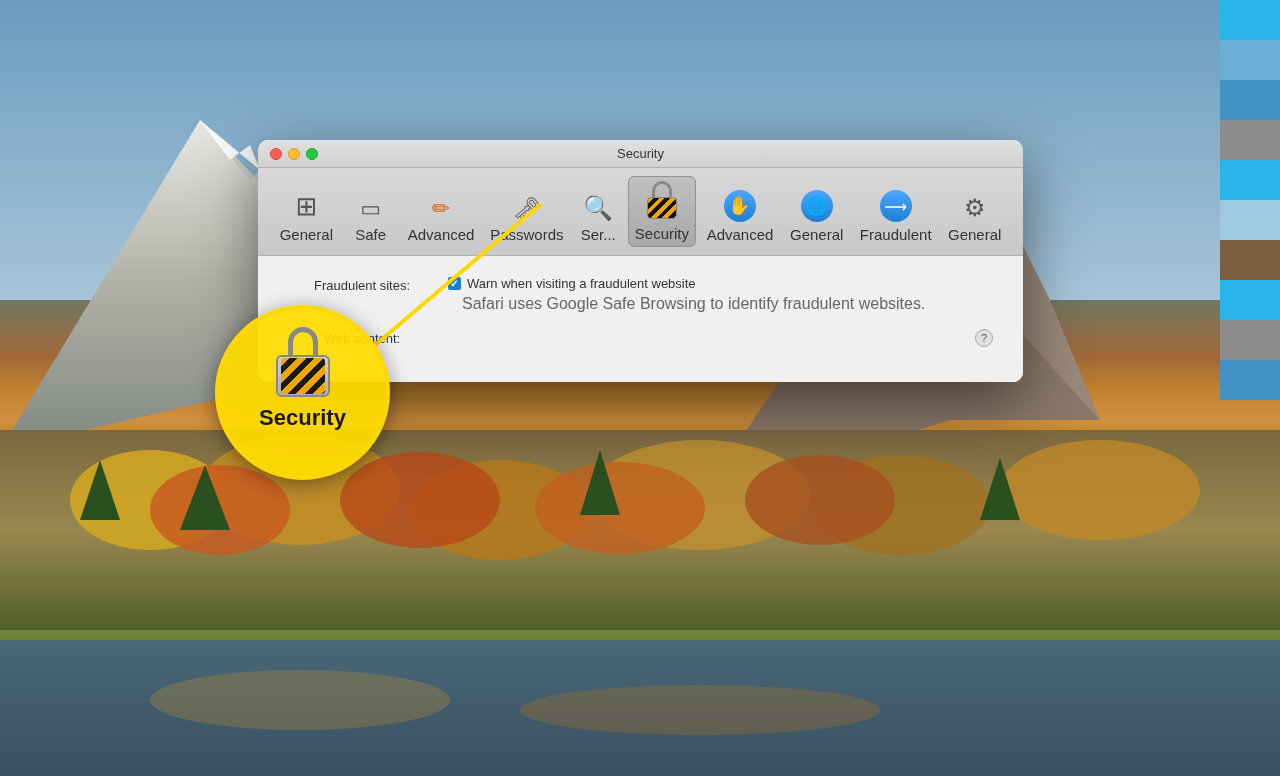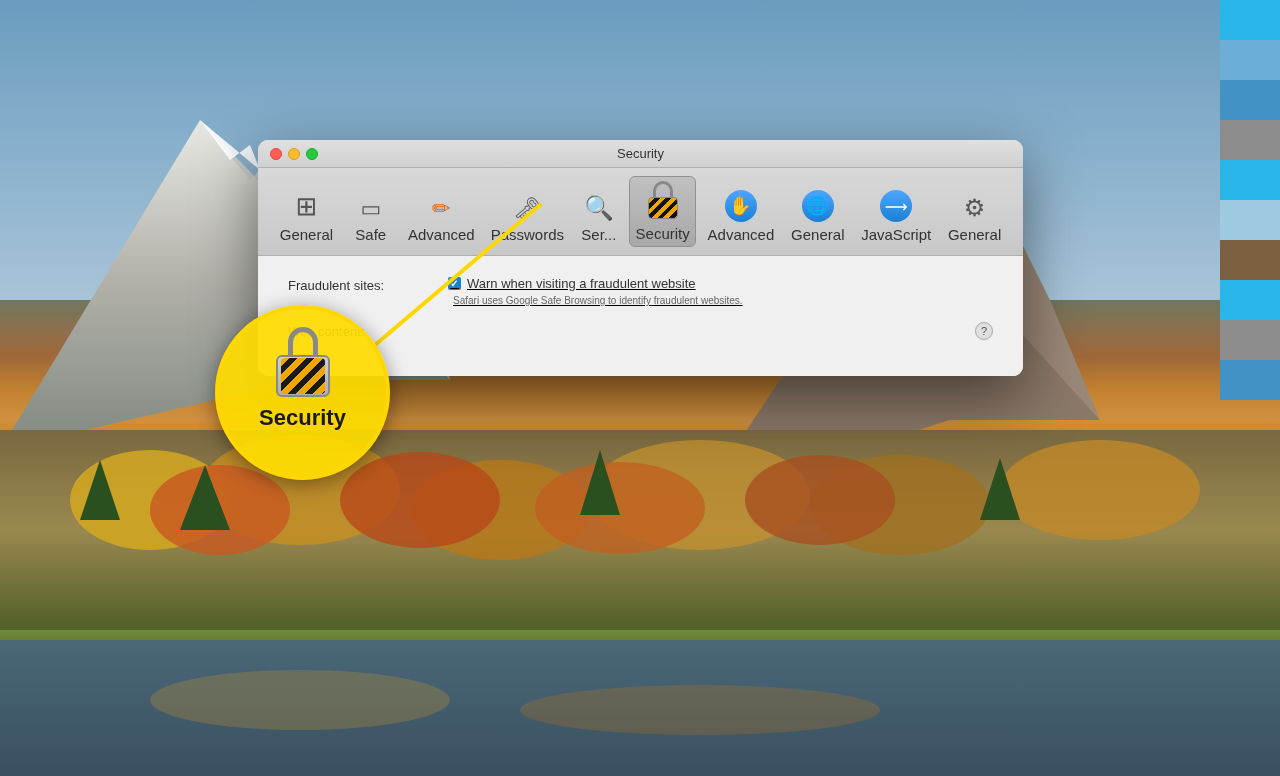--- a/index.html
+++ b/index.html
@@ -269,30 +269,29 @@
     .setting-row {
       display: flex;
       align-items: flex-start;
       margin-bottom: 16px;
       position: relative;
     }
 
     .setting-label {
       font-size: 13px;
       color: #333;
-      text-align: left;
+      text-align: center;
       width: 160px;
       padding-right: 12px;
       padding-top: 2px;
       flex-shrink: 0;
     }
 
     .setting-content {
       flex: 1;
-      text-decoration: underline;
     }
 
     .checkbox-row {
       display: flex;
       align-items: center;
       gap: 6px;
     }
 
     .checkbox {
       width: 13px;
@@ -311,24 +310,24 @@
       font-size: 10px;
       font-weight: bold;
     }
 
     .checkbox-label {
       font-size: 13px;
       color: #333;
     }
 
     .sub-text {
-      font-size: 10px;
+      font-size: 16px;
       color: #666;
       margin-top: 4px;
-      margin-left: 5px;
+      margin-left: 14px;
     }
 
     .help-btn {
       position: absolute;
       right: 0;
       top: 0;
       width: 18px;
       height: 18px;
       border-radius: 50%;
       border: 1px solid #aaa;
@@ -488,21 +487,21 @@
       <span class="toolbar-label">Advanced</span>
     </div>
 
     <div class="toolbar-item">
       <div class="websites-icon-wrap">🌐</div>
       <span class="toolbar-label">General</span>
     </div>
 
     <div class="toolbar-item">
       <div class="extensions-icon-wrap" style="font-size:16px;">⟶</div>
-      <span class="toolbar-label">JavaScript</span>
+      <span class="toolbar-label">Fraudulent</span>
     </div>
 
     <div class="toolbar-item">
       <span class="toolbar-icon" style="font-size:24px;">⚙</span>
       <span class="toolbar-label">General</span>
     </div>
   </div>
 
   <div class="content-area">
 

